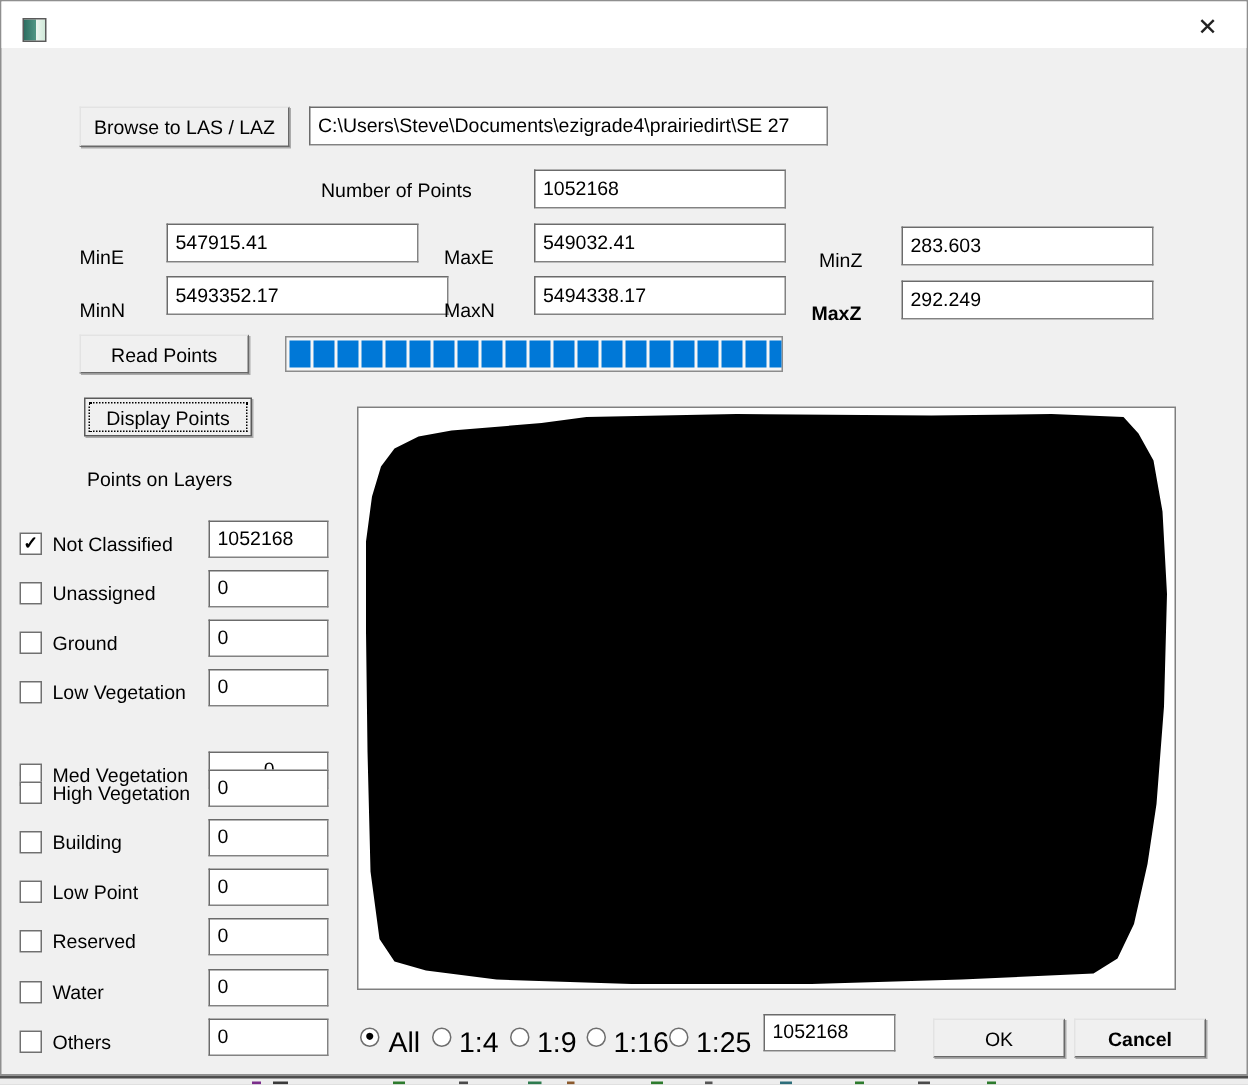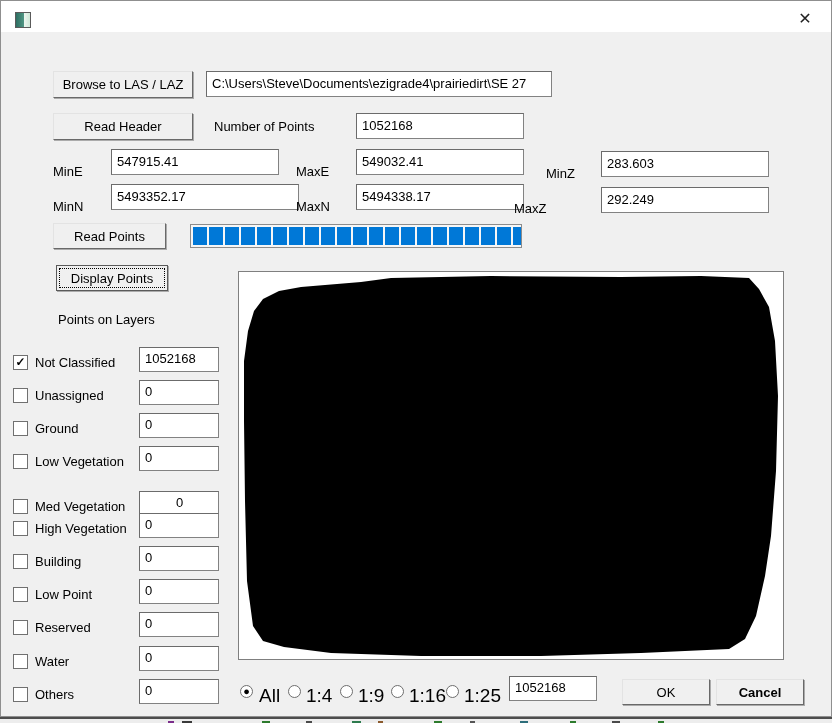--- a/index.html
+++ b/index.html
@@ -55,36 +55,35 @@
   <div class="window">
 
     <div class="titlebar">
       <div class="app-icon"></div>
       <div class="close-btn">✕</div>
     </div>
 
     <div class="btn" style="left:52px; top:70px; width:140px; height:27px;">Browse to LAS / LAZ</div>
     <div class="field" style="left:205px; top:70px; width:346px;">C:\Users\Steve\Documents\ezigrade4\prairiedirt\SE 27</div>
 
-    <div class="btn" style="left:52px; top:112px; width:140px; height:27px;">Read Header</div>
     <div class="lbl" style="left:213px; top:118px;">Number of Points</div>
     <div class="field" style="left:355px; top:112px; width:168px;">1052168</div>
 
     <div class="lbl" style="left:52px; top:163px;">MinE</div>
     <div class="field" style="left:110px; top:148px; width:168px;">547915.41</div>
     <div class="lbl" style="left:295px; top:163px;">MaxE</div>
     <div class="field" style="left:355px; top:148px; width:168px;">549032.41</div>
     <div class="lbl" style="left:545px; top:165px;">MinZ</div>
     <div class="field" style="left:600px; top:150px; width:168px;">283.603</div>
 
     <div class="lbl" style="left:52px; top:198px;">MinN</div>
     <div class="field" style="left:110px; top:183px; width:188px;">5493352.17</div>
     <div class="lbl" style="left:295px; top:198px;">MaxN</div>
     <div class="field" style="left:355px; top:183px; width:168px;">5494338.17</div>
-    <div class="lbl" style="left:513px; top:200px;">MaxZ</div>
+    <div class="lbl" style="left:540px; top:200px;font-weight:bold;">MaxZ</div>
     <div class="field" style="left:600px; top:186px; width:168px;">292.249</div>
 
     <div class="btn" style="left:52px; top:222px; width:113px; height:26px;">Read Points</div>
     <div class="progress" style="--seg: #0078d7;">
         <span class="seg"></span>
         <span class="seg"></span>
         <span class="seg"></span>
         <span class="seg"></span>
         <span class="seg"></span>
         <span class="seg"></span>
@@ -130,21 +129,21 @@
       <span class="layer-label">Ground</span>
       <span class="field layer-field">0</span>
     </div>
     <div class="layer-row" style="top:445px;">
       <span class="checkbox">
           <span class="checkmark"></span>
         </span>
       <span class="layer-label">Low Vegetation</span>
       <span class="field layer-field">0</span>
     </div>
-    <div class="layer-row" style="top:490px;text-align:center;">
+    <div class="layer-row" style="top:500px;text-align:center;">
       <span class="checkbox">
           <span class="checkmark"></span>
         </span>
       <span class="layer-label">Med Vegetation</span>
       <span class="field layer-field">0</span>
     </div>
     <div class="layer-row" style="top:512px;">
       <span class="checkbox">
           <span class="checkmark"></span>
         </span>

